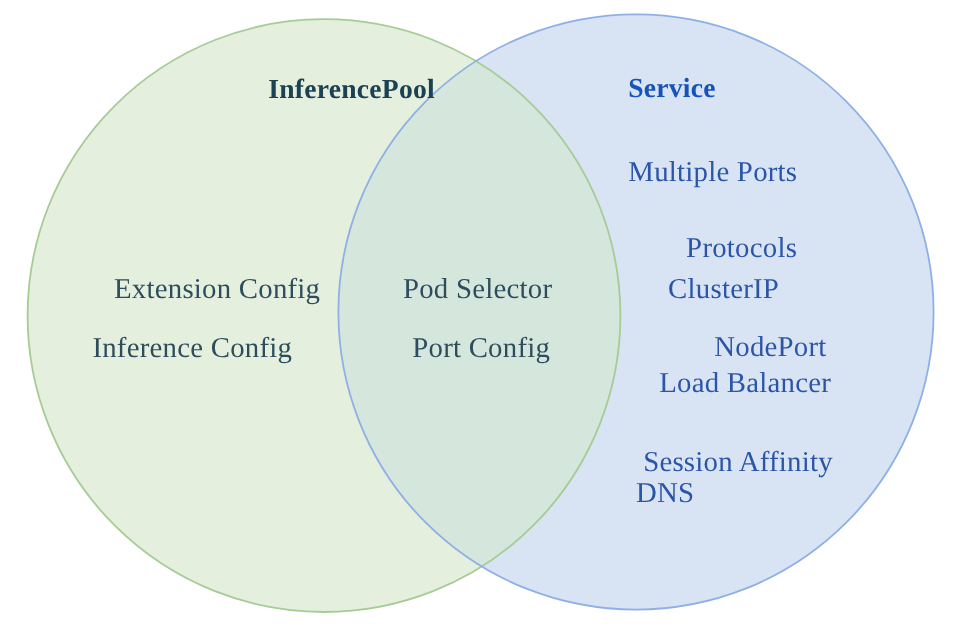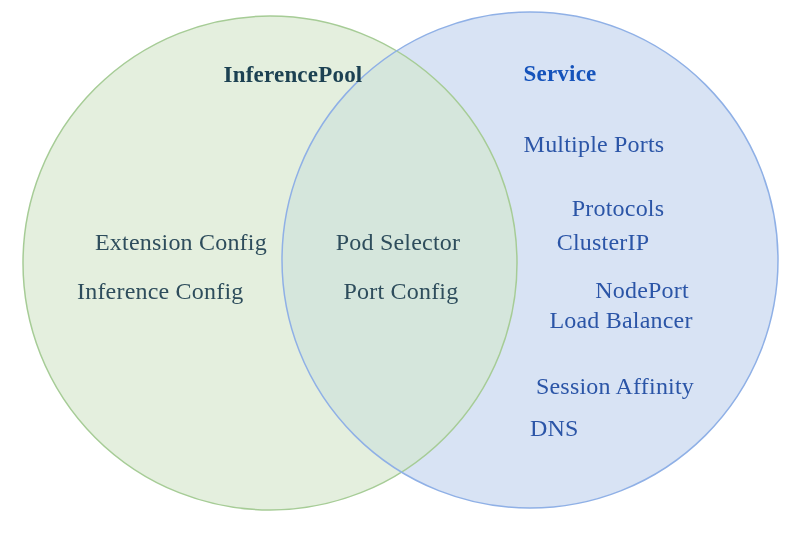--- a/index.html
+++ b/index.html
@@ -75,15 +75,15 @@
 
   <div class="label item item-centered teal-item" style="left:398px; top:242px;">Pod Selector</div>
   <div class="label item item-centered teal-item" style="left:401px; top:291px;text-align:center;">Port Config</div>
 
   <div class="label item item-centered blue-item" style="left:594px; top:144px;">Multiple Ports</div>
   <div class="label item item-centered blue-item" style="left:618px; top:193px;margin-top:15px;">Protocols</div>
   <div class="label item item-centered blue-item" style="left:603px; top:242px;">ClusterIP</div>
   <div class="label item item-centered blue-item" style="left:606px; top:290px;margin-left:36px;">NodePort</div>
   <div class="label item item-centered blue-item" style="left:621px; top:320px;">Load Balancer</div>
   <div class="label item item-centered blue-item" style="left:615px; top:386px;">Session Affinity</div>
-  <div class="label item item-leftaligned blue-item" style="left:530px; top:428px;">DNS</div>
+  <div class="label item item-leftaligned blue-item" style="left:530px; top:412px;">DNS</div>
 
 </div>
 
 </body></html>

